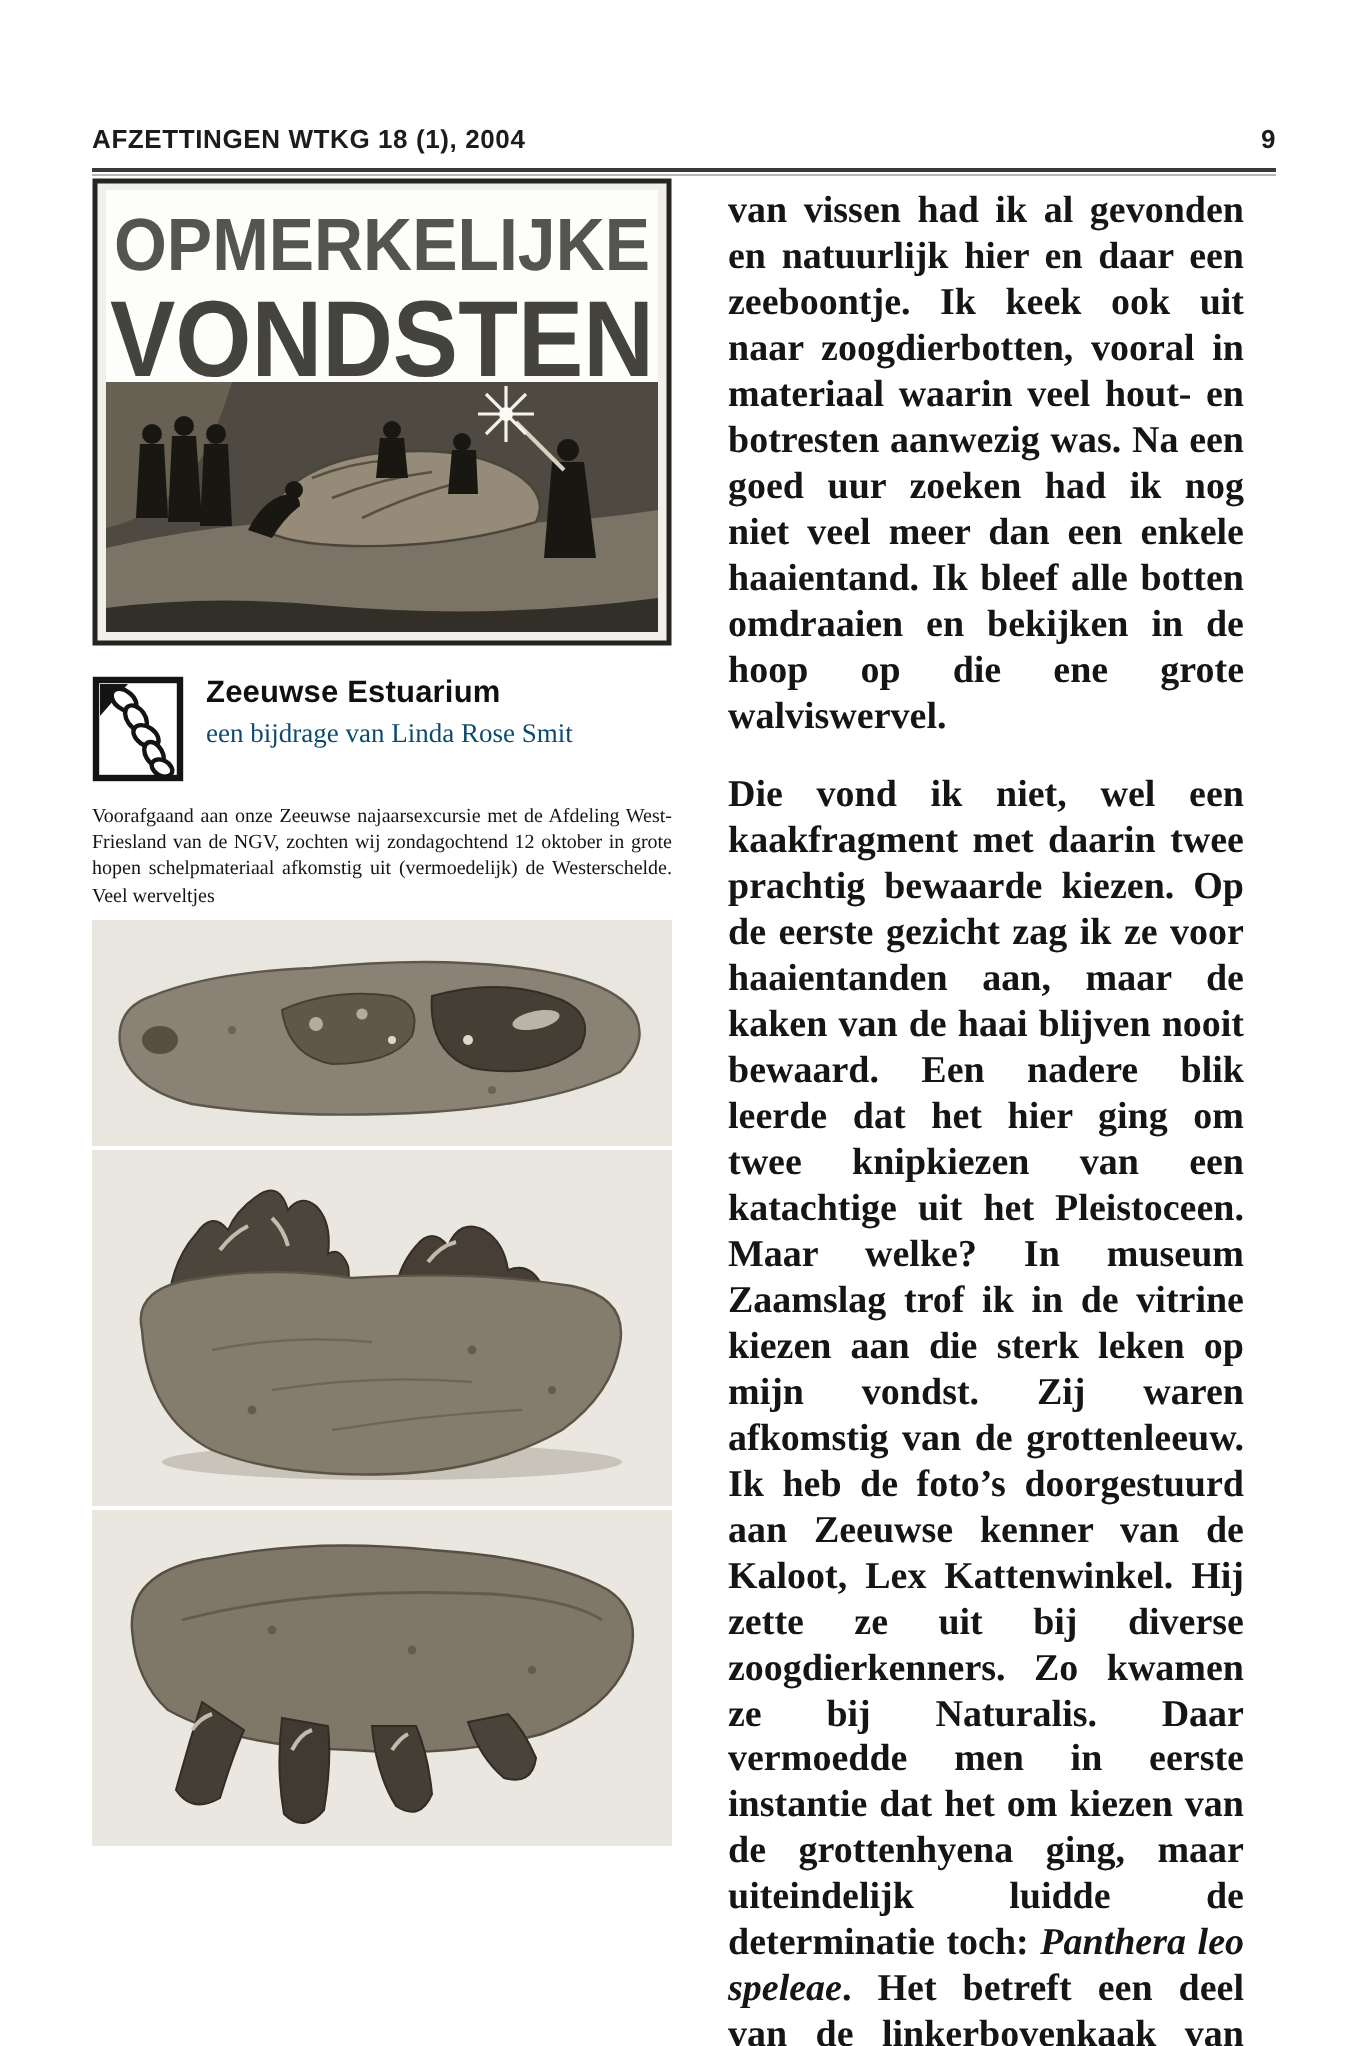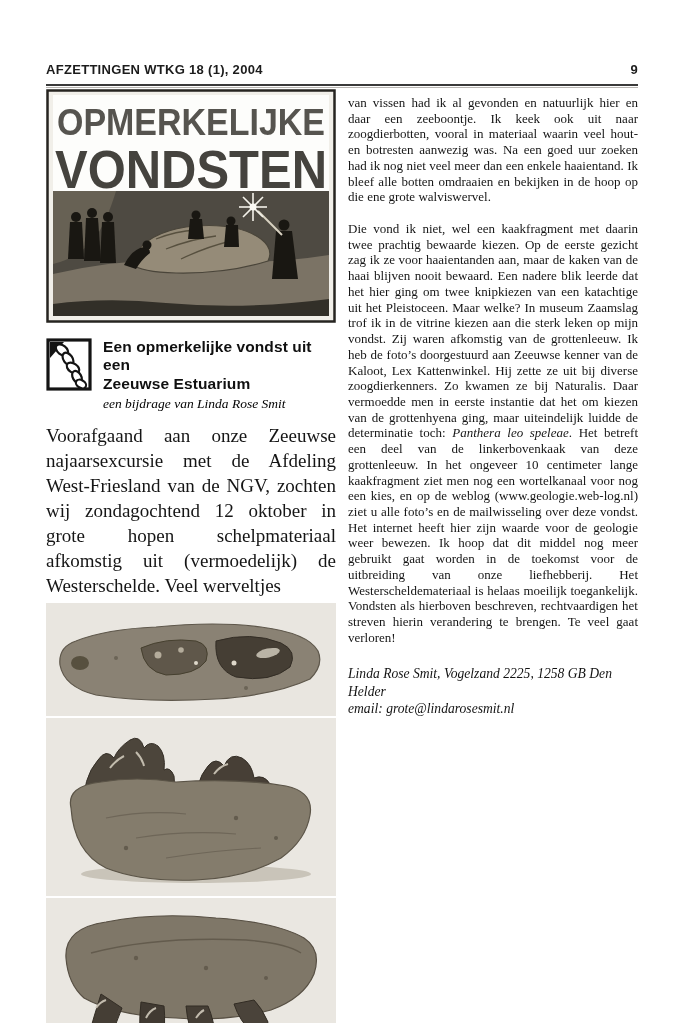--- a/index.html
+++ b/index.html
@@ -24,28 +24,28 @@
   .col{width:290px;}
   .banner{display:block;margin-top:1px;}
   .headline{display:flex;gap:11px;margin-top:15px;align-items:flex-start;}
   .headline-icon{flex:0 0 46px;}
   .headline-text h2{
     margin:0;font-family:"Liberation Sans", sans-serif;
     font-size:15.5px;line-height:1.18;color:#101010;letter-spacing:0.1px;
   }
   .title-line{display:block;}
   .byline{
-    font-style:italic;font-size:13.5px;margin-top:3px;color:#000000;font-weight:500;
+    font-size:13.5px;margin-top:3px;color:#0c4a6e;font-weight:500;
   }
   .intro{
-    margin:11px 0 5px;font-size:19px;line-height:1.32;text-align:justify;hyphens:auto;
+    margin:11px 0 5px;font-size:10px;line-height:1.32;text-align:justify;hyphens:auto;
   }
   .photo{display:block;margin-bottom:2px;}
   .right-col p{
-    font-size:13px;line-height:1.21;text-align:justify;margin:0;hyphens:auto;
+    font-size:19px;line-height:1.21;text-align:justify;margin:16px;hyphens:auto;font-weight:bold;
   }
   .p1{margin-top:7px !important;}
   .p2{margin-top:16px !important;}
   .species{font-style:italic;}
   .signature{
     margin-top:20px;font-style:italic;font-size:13.6px;line-height:1.26;color:#131313;
   }
   .signature span{display:block;}
 </style>
 </head>
@@ -108,21 +108,20 @@
           <g fill="#ffffff" stroke="#141414" stroke-width="2.2">
             <ellipse cx="16" cy="12" rx="7" ry="4.5" transform="rotate(38 16 12)"></ellipse>
             <ellipse cx="22" cy="21" rx="7" ry="4.5" transform="rotate(55 22 21)"></ellipse>
             <ellipse cx="27" cy="30" rx="7" ry="4.5" transform="rotate(35 27 30)"></ellipse>
             <ellipse cx="31" cy="39" rx="6.5" ry="4.2" transform="rotate(60 31 39)"></ellipse>
             <ellipse cx="35" cy="46" rx="5.5" ry="3.8" transform="rotate(30 35 46)"></ellipse>
           </g>
         </svg>
         <div class="headline-text">
           <h2>
-            <span class="title-line">Een opmerkelijke vondst uit een</span>
             <span class="title-line">Zeeuwse Estuarium</span>
           </h2>
           <div class="byline">een bijdrage van Linda Rose Smit</div>
         </div>
       </div>
 
       <p class="intro">Voorafgaand aan onze Zeeuwse najaarsexcursie met de Afdeling West-Friesland van de NGV, zochten wij zondagochtend 12 oktober in grote hopen schelpmateriaal afkomstig uit (vermoedelijk) de Westerschelde. Veel werveltjes</p>
 
       <svg class="photo" width="290" height="113" viewBox="0 0 290 113">
         <rect width="290" height="113" fill="#e9e6e0"></rect>

